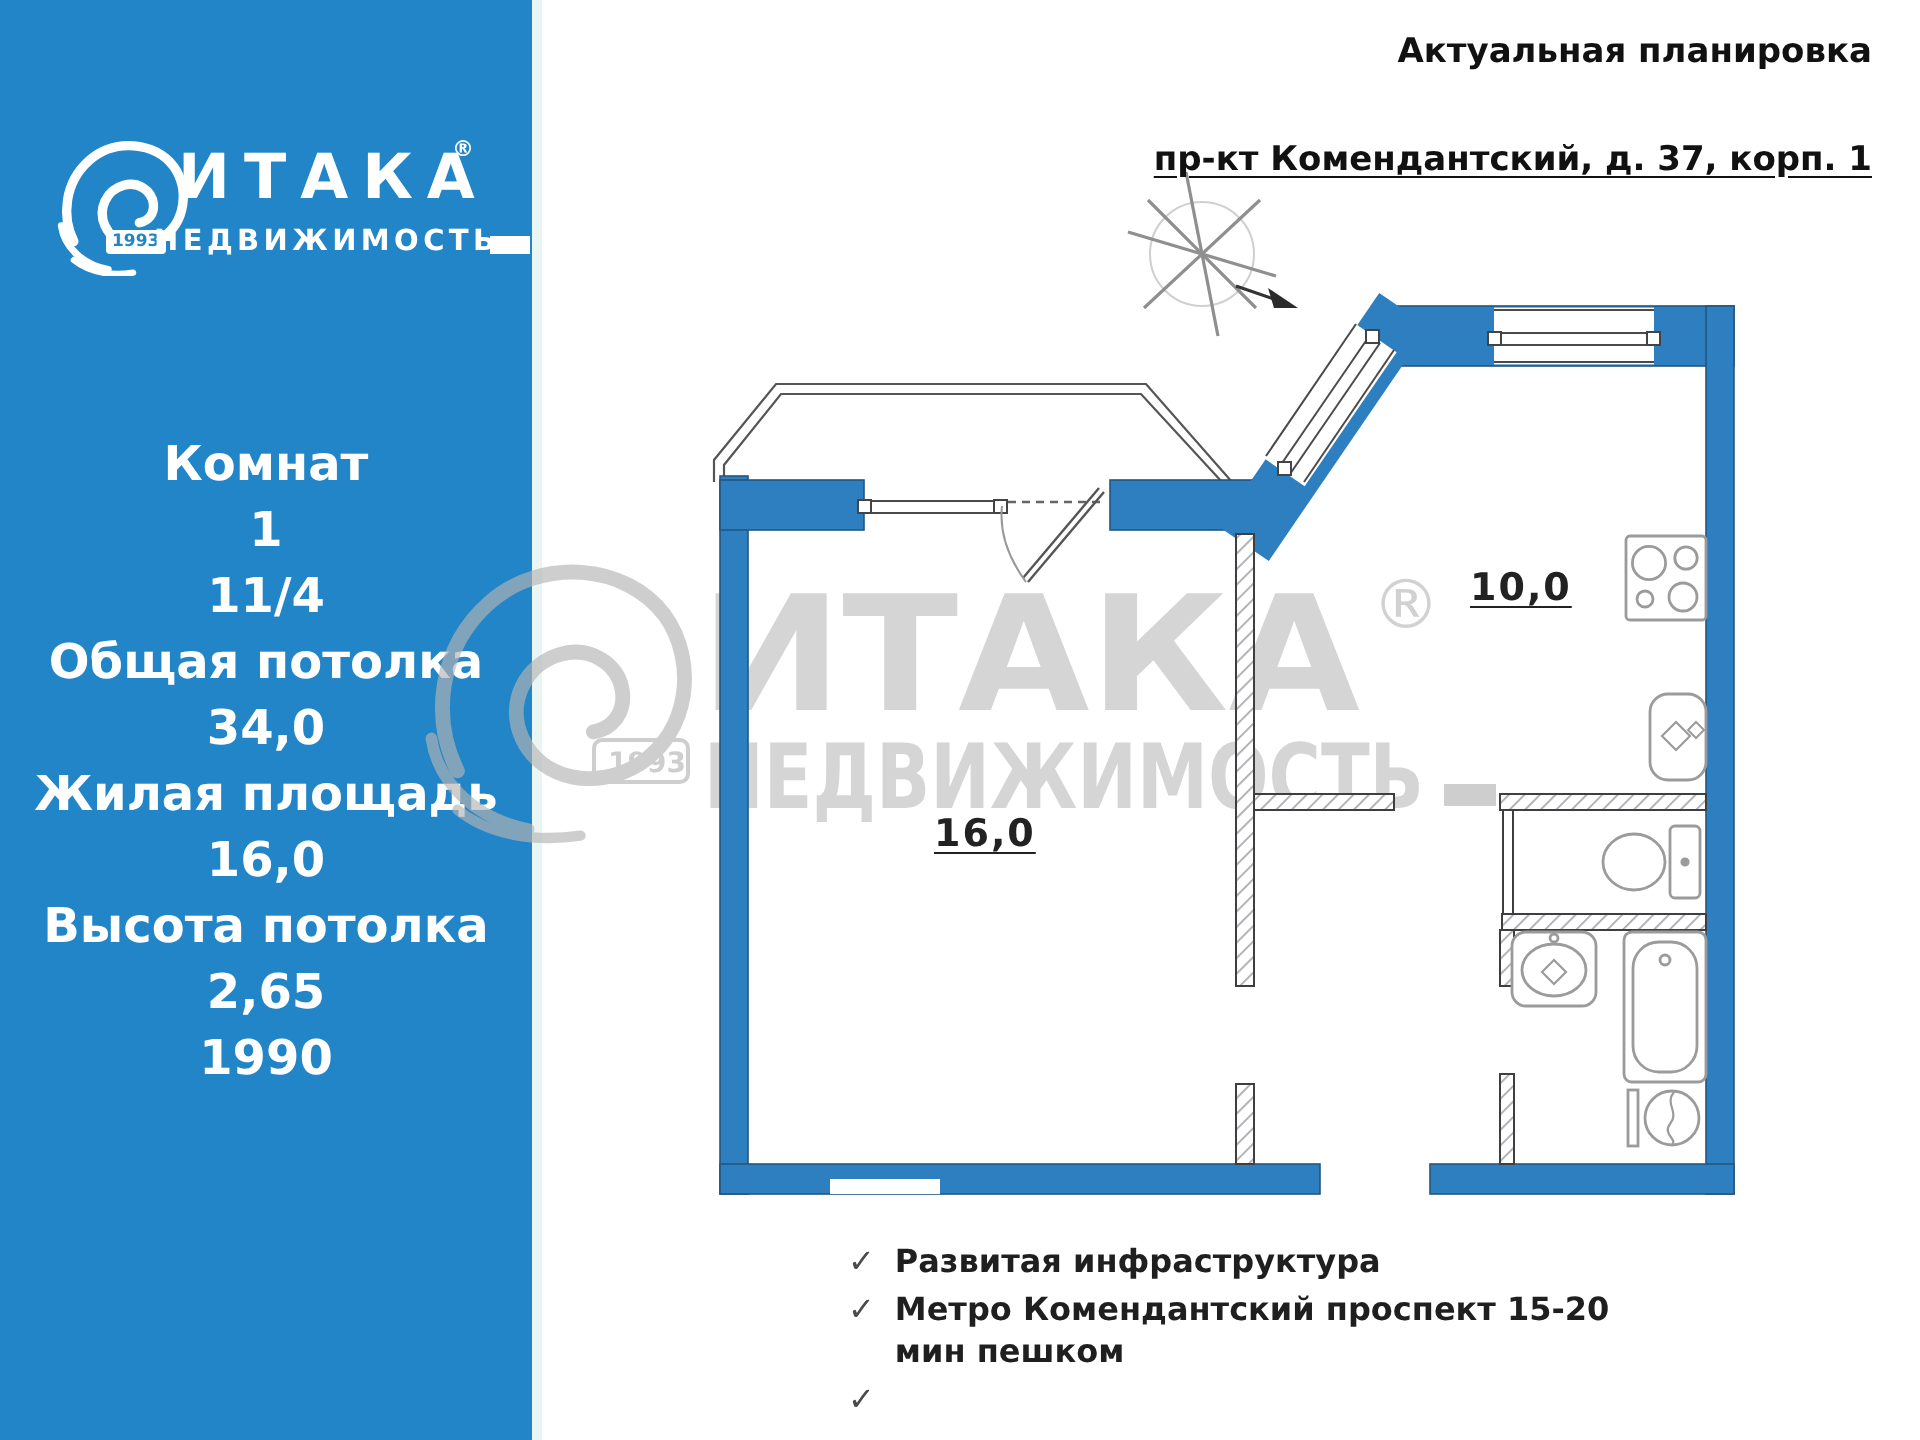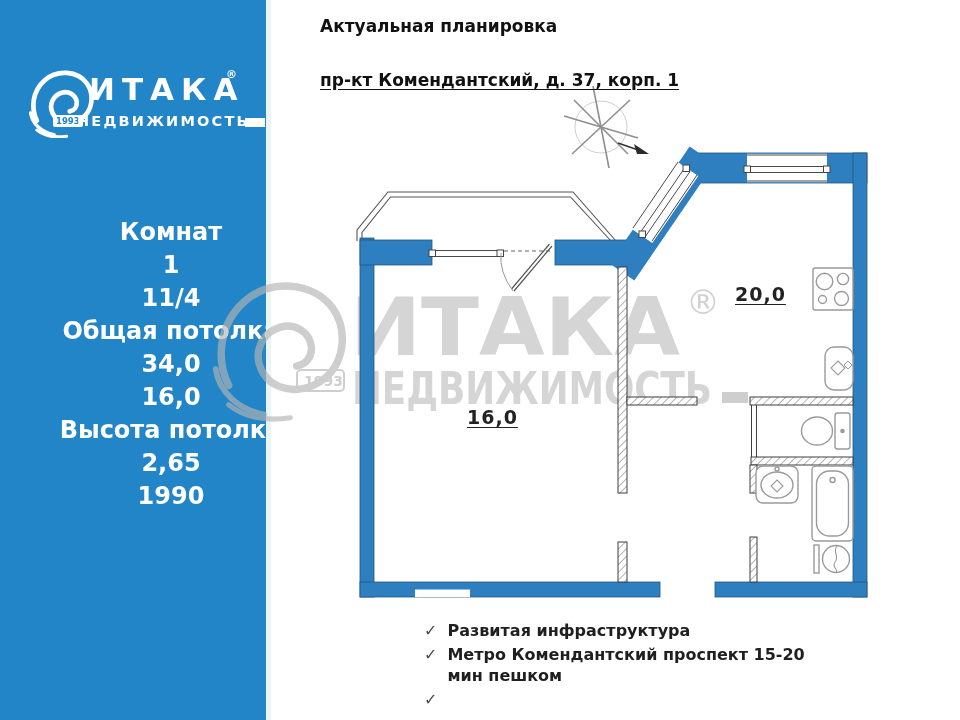--- a/index.html
+++ b/index.html
@@ -13,24 +13,24 @@
 
   .logo{position:absolute;left:26px;top:58px;width:226px;height:86px;color:#fff;}
   .logo .swirl{position:absolute;left:0;top:8px;width:78px;height:72px;}
   .brand-name{position:absolute;left:63px;top:13px;font-size:31px;font-weight:bold;letter-spacing:7px;white-space:nowrap;}
   .brand-reg{position:absolute;left:200px;top:10px;font-size:11px;font-weight:bold;}
   .brand-year{position:absolute;left:27px;top:57px;font-size:8.5px;font-weight:bold;background:#fff;color:#2185C7;padding:1px 3px;border-radius:2px;}
   .brand-sub{position:absolute;left:51px;top:55px;font-size:14.5px;font-weight:bold;letter-spacing:2.2px;white-space:nowrap;}
   .brand-bar{position:absolute;left:219px;top:60px;width:20px;height:9px;background:#fff;}
 
   .stats{position:absolute;left:0;top:216px;width:266px;text-align:center;color:#fff;
-         font-size:24px;font-weight:bold;line-height:33px;padding-left:38px;}
-
-  
-  .header{position:absolute;left:320px;top:16px;width:616px;text-align:left;color:#111;z-index:3;}
+         font-size:24px;font-weight:bold;line-height:33px;}
+
+  
+  .header{position:absolute;left:320px;top:16px;width:616px;text-align:right;color:#111;z-index:3;}
   .title{font-size:17px;font-weight:bold;}
   .address{margin-top:34px;font-size:17px;font-weight:bold;text-decoration:underline;text-underline-offset:3px;}
 
   
   .watermark,.plan{position:absolute;left:0;top:0;width:960px;height:720px;}
   .watermark{z-index:1;}
   .plan{z-index:2;}
 
   .room-label{position:absolute;z-index:3;font-size:19px;font-weight:bold;color:#222;
               text-decoration:underline;text-underline-offset:3px;letter-spacing:1px;}
@@ -62,20 +62,21 @@
       <span class="brand-sub">НЕДВИЖИМОСТЬ</span>
       <span class="brand-bar"></span>
     </div>
 
     <div class="stats">
       <div>Комнат</div>
       <div>1</div>
       <div>11/4</div>
       <div>Общая потолка</div>
       <div>34,0</div>
+      <div>Жилая площадь</div>
       <div>16,0</div>
       <div>Высота потолка</div>
       <div>2,65</div>
       <div>1990</div>
     </div>
   </aside>
   <div class="sidebar-edge"></div>
 
   <svg class="watermark" viewBox="0 0 960 720">
     <g opacity="0.65">
@@ -211,21 +212,21 @@
       </g>
       <g>
         <rect x="814" y="545" width="5" height="28"></rect>
         <circle cx="836" cy="559" r="13.5"></circle>
         <path d="M837,546 C832,552 840,556 835,562 C831,567 839,570 836,572" fill="none" stroke-width="1.1"></path>
       </g>
     </g>
   </svg>
 
   <div class="room-label living">16,0</div>
-  <div class="room-label kitchen">20,0</div>
+  <div class="room-label kitchen">10,0</div>
 
   <header class="header">
     <div class="title">Актуальная планировка</div>
     <div class="address">пр-кт Комендантский, д. 37, корп. 1</div>
   </header>
 
   <div class="features">
     <div class="feat-row">
       <span class="check">✓</span>
       <span>Развитая инфраструктура</span>

